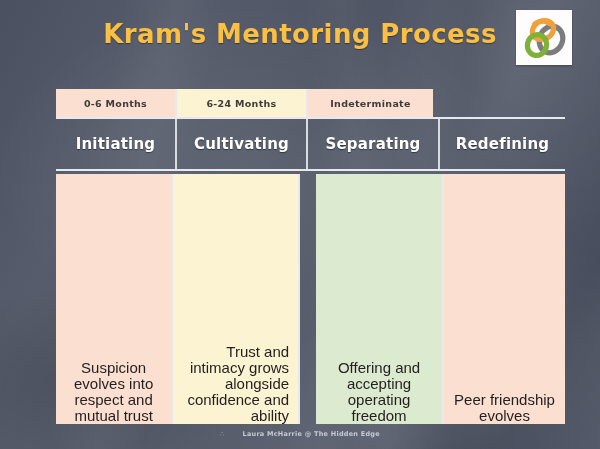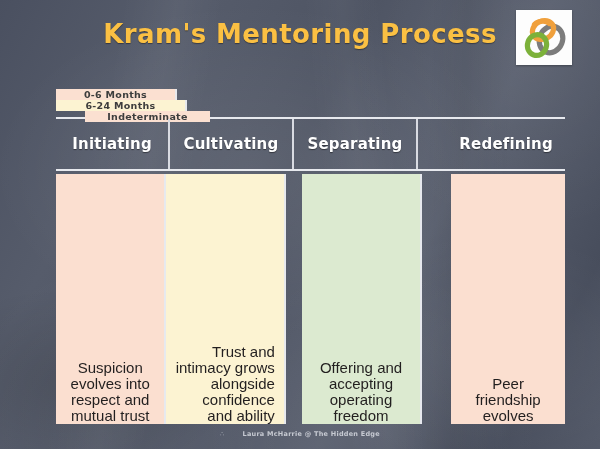--- a/index.html
+++ b/index.html
@@ -89,24 +89,24 @@
   .cell {
     box-sizing: border-box;
     border-right: 2px solid #e7e9ee;
   }
   .cell:last-child { border-right: none; }
 
   
   .c1 { width: 121px; }
   .c2 { width: 131px; }
   .c3 { width: 132px; }
-  .c4 { width: 125px; margin-left: 29px; }
-
-  
-  #row-timeframe { height: 28px; flex-direction: column; }
+  .c4 { width: 125px; }
+
+  
+  #row-timeframe { height: 28px; }
   #row-timeframe .cell {
     display: flex;
     align-items: center;
     justify-content: center;
     font-family: "DejaVu Sans", sans-serif;
     font-size: 9.5px;
     font-weight: bold;
     letter-spacing: 0.3px;
     color: #3d3d3d;
   }

